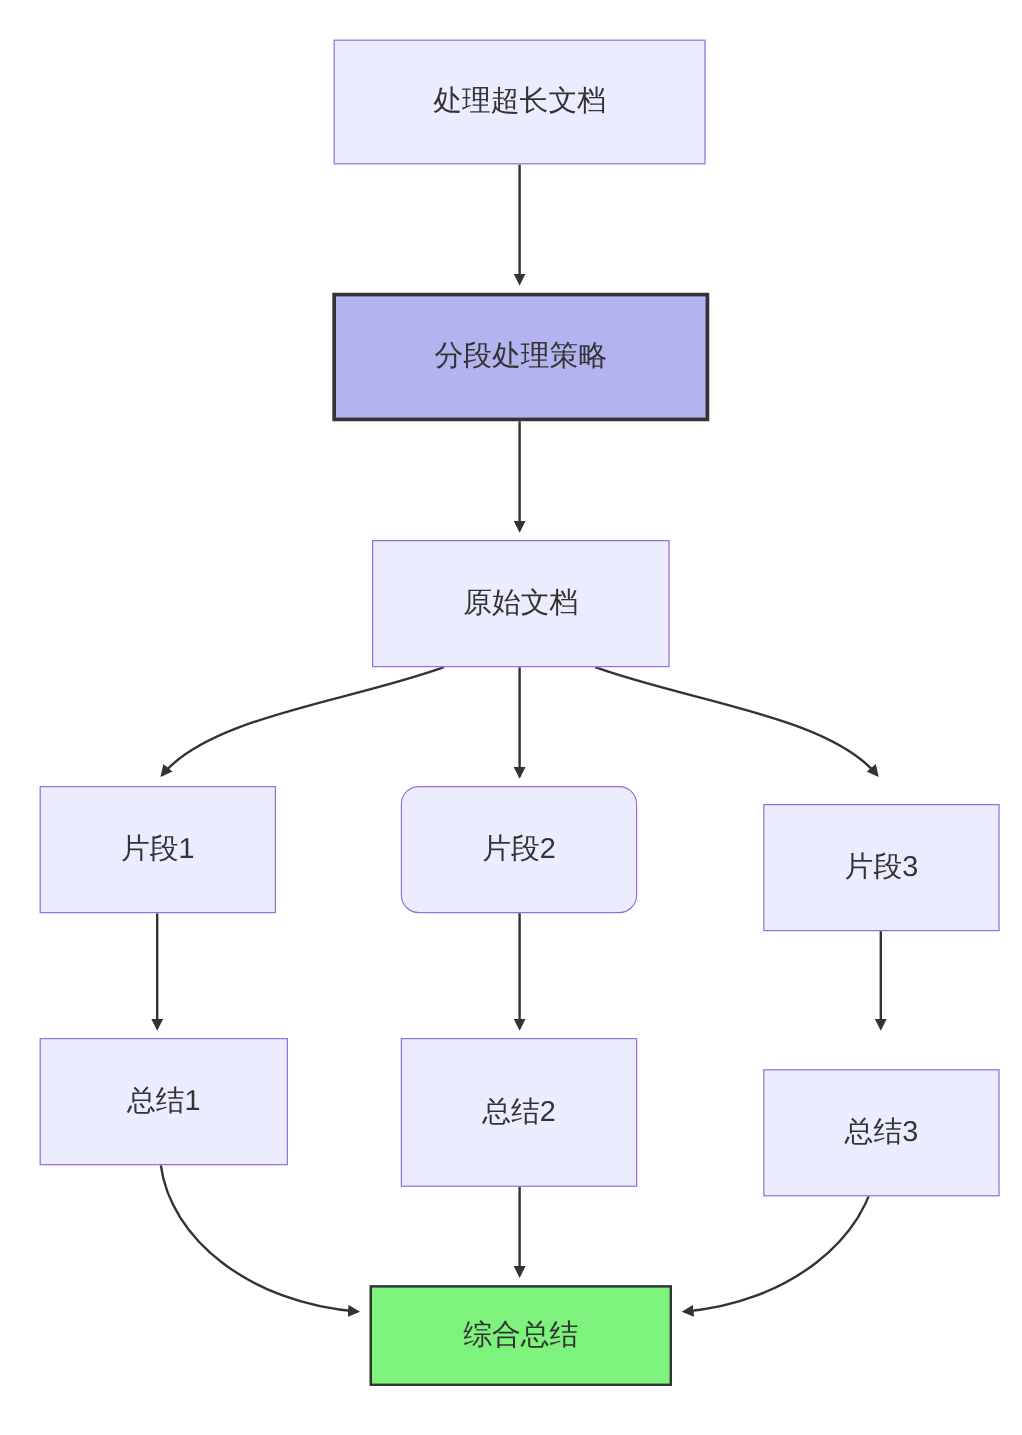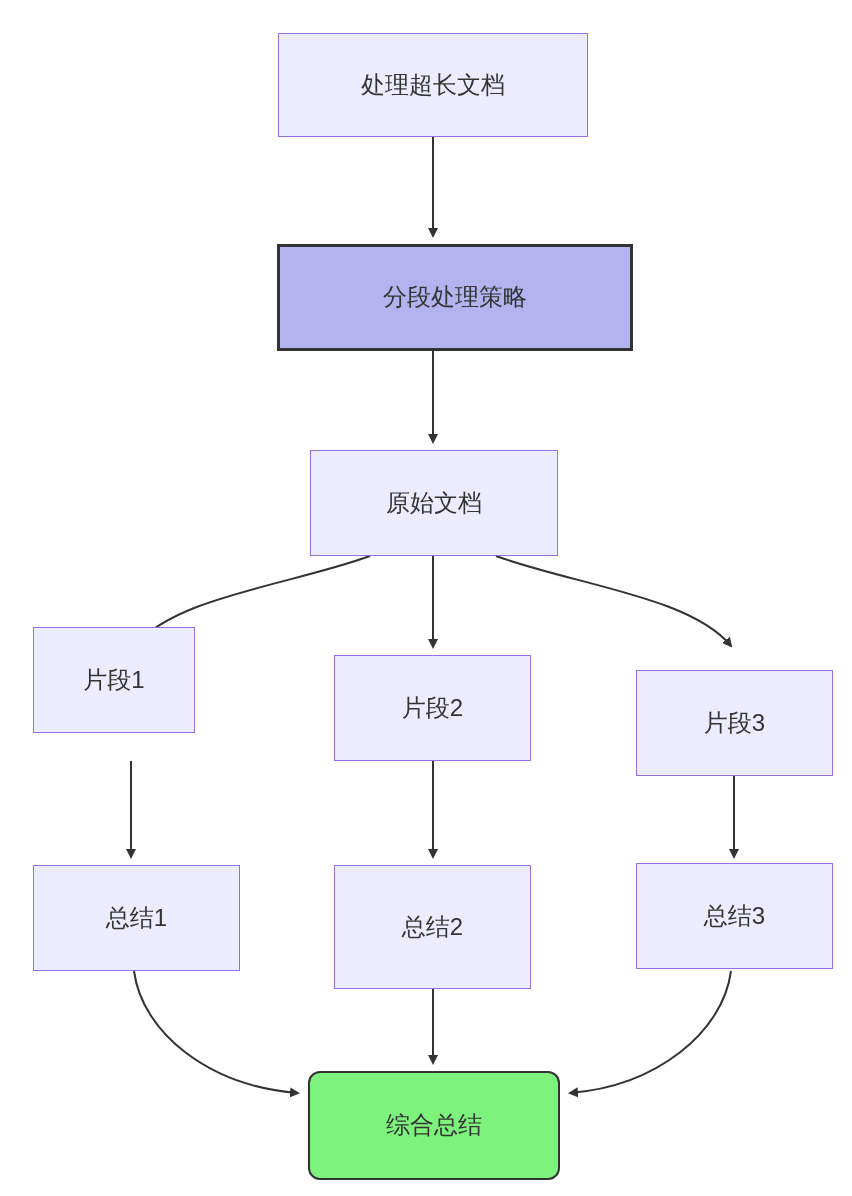--- a/index.html
+++ b/index.html
@@ -53,32 +53,32 @@
     border: 3.5px solid var(--strategy-border, #333333);
   }
 
   .node--final {
     background: var(--final-fill, #7df27d);
     border: 2.5px solid var(--final-border, #333333);
   }
 
   
   #n-process   { left: 278px; top: 33px;   width: 310px; height: 104px; }
-  #n-strategy  { left: 277px; top: 244px;  width: 356px; height: 107px; }
+  #n-strategy  { left: 277px; top: 244px;  width: 314px; height: 107px; }
   #n-original  { left: 310px; top: 450px;  width: 248px; height: 106px; }
 
-  #n-frag1     { left: 33px;  top: 627px;  width: 162px; height: 106px; }
-  #n-frag2     { left: 334px; top: 655px;  width: 197px; height: 106px; }
+  #n-frag1     { left: 33px;  top: 655px;  width: 197px; height: 106px; }
+  #n-frag2     { left: 334px; top: 655px;  width: 197px; height: 106px; border-radius: 15px; }
   #n-frag3     { left: 636px; top: 670px;  width: 197px; height: 106px; }
 
   #n-sum1      { left: 33px;  top: 865px;  width: 207px; height: 106px; }
   #n-sum2      { left: 334px; top: 865px;  width: 197px; height: 124px; }
-  #n-sum3      { left: 636px; top: 863px;  width: 197px; height: 106px; }
+  #n-sum3      { left: 636px; top: 891px;  width: 197px; height: 106px; }
 
-  #n-final     { left: 308px; top: 1071px; width: 252px; height: 109px; border-radius: 12px; }
+  #n-final     { left: 308px; top: 1071px; width: 252px; height: 84px; }
 </style>
 </head>
 <body>
 
 <div class="canvas">
 
   <svg class="edges-layer" viewBox="0 0 852 1196" xmlns="http://www.w3.org/2000/svg">
     <defs>
       <marker id="arrow" markerWidth="10" markerHeight="10" refX="8" refY="5" orient="auto" markerUnits="userSpaceOnUse">
         <path class="arrowhead-shape" d="M0,0 L10,5 L0,10 z"></path>

